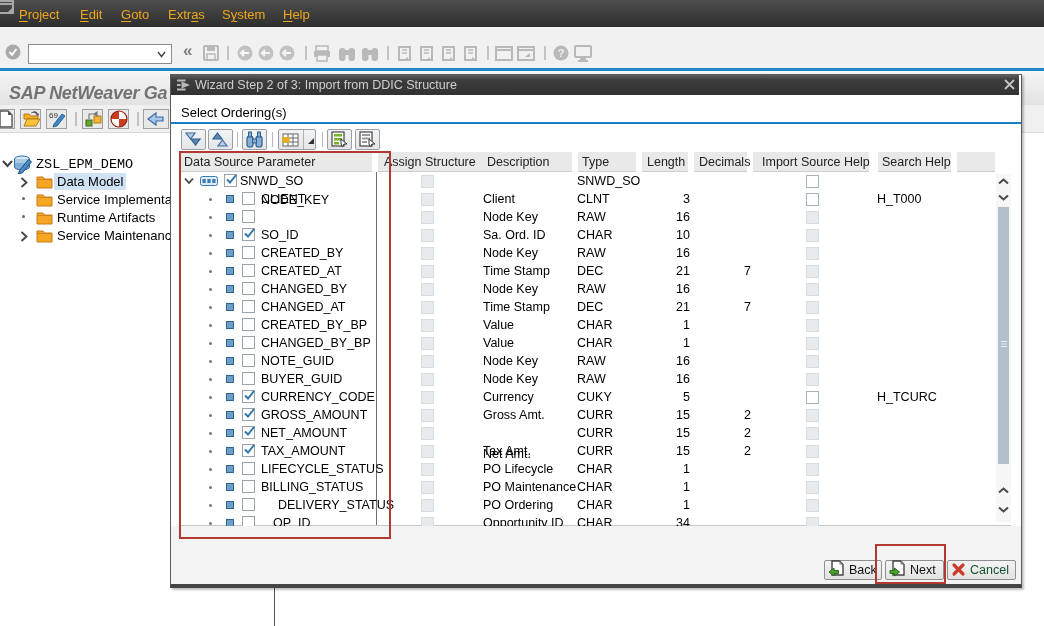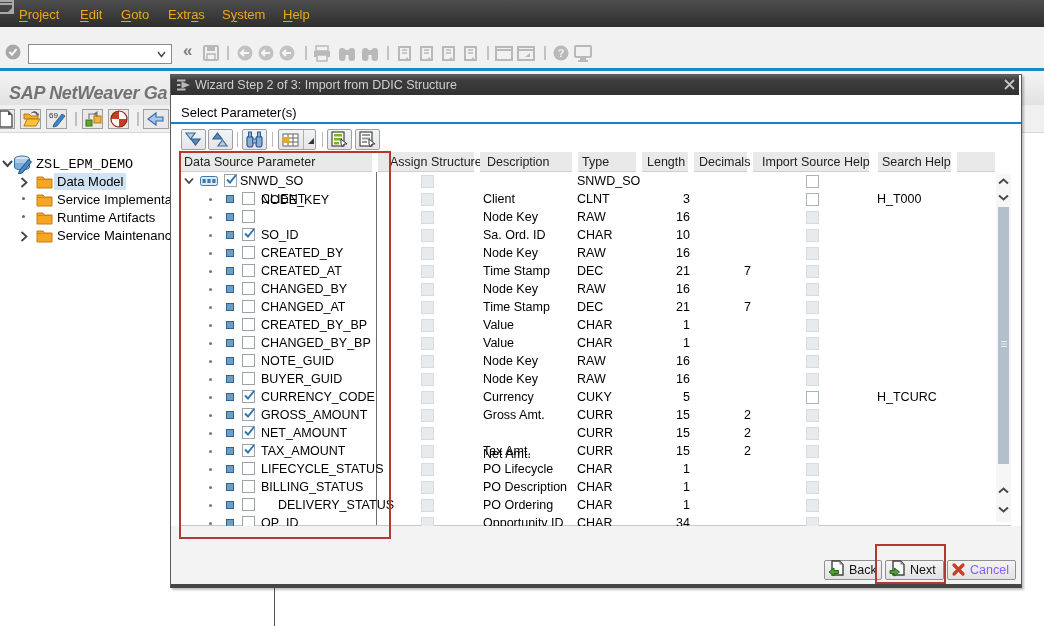--- a/index.html
+++ b/index.html
@@ -199,21 +199,21 @@
 <div class="abs" style="left:170px;top:74px;width:850px;height:509px;background:#fff;border:1px solid #5a5a5a;border-bottom:4px solid #454545;box-sizing:content-box;box-shadow:2px 2px 2px rgba(0,0,0,0.25)"></div>
 <div class="abs" style="left:171px;top:75px;width:848px;height:20px;background:linear-gradient(#5e5e5e,#3d3d3d 25%,#323232)"></div>
 <svg class="abs" style="left:177px;top:78px" width="15" height="14" viewBox="0 0 15 14">
     <path d="M0 2.5 h8.5 M0 11.5 h8.5 M0 7 h3.5" stroke="#b9b9b9" stroke-width="2"></path>
     <path d="M4.5 3.5 L13 7 L4.5 10.5 z" fill="#b9b9b9"></path>
   </svg>
 <span class="abs" style="left:195px;top:78px;font-size:12.5px;;color:#cfcfcf">Wizard Step 2 of 3: Import from DDIC Structure</span>
 <svg class="abs" style="left:1003px;top:78px" width="13" height="13" viewBox="0 0 13 13">
     <path d="M2 2 L11 11 M11 2 L2 11" stroke="#c4c4c4" stroke-width="1.8"></path>
   </svg>
-<span class="abs" style="left:181px;top:105px;font-size:13px;color:#000">Select Parameter(s)</span>
+<span class="abs" style="left:181px;top:105px;font-size:13px;color:#000">Select Ordering(s)</span>
 <div class="abs" style="left:171px;top:122px;width:850px;height:2px;background:#1a80c4"></div>
 <div class="tbtn" style="left:181px;width:25px"></div>
 <div class="tbtn" style="left:208px;width:25px"></div>
 <div class="abs" style="left:237px;top:132px;width:1px;height:15px;background:#b9b9b9"></div>
 <div class="tbtn" style="left:242px;width:25px"></div>
 <div class="abs" style="left:272px;top:132px;width:1px;height:15px;background:#b9b9b9"></div>
 <div class="tbtn" style="left:278px;width:38px"></div>
 <div class="abs" style="left:322px;top:132px;width:1px;height:15px;background:#b9b9b9"></div>
 <div class="tbtn" style="left:327px;width:25px"></div>
 <div class="tbtn" style="left:355px;width:25px"></div>
@@ -247,21 +247,21 @@
     <rect x="3" y="7" width="8" height="2.5" fill="#72b626"></rect>
     <rect x="3" y="11" width="5" height="2.5" fill="#72b626"></rect>
     <path d="M10 8 l6 5 -3 0 -1.5 3 -1.5 -3 z" fill="#fff" stroke="#333" stroke-width="1"></path>
   </svg>
 <svg class="abs" style="left:359px;top:131px" width="18" height="17" viewBox="0 0 18 17">
     <rect x="1" y="1" width="12" height="14" fill="#fff" stroke="#444" stroke-width="1.2"></rect>
     <path d="M3 4 h8 M3 7.5 h8 M3 11 h5" stroke="#999" stroke-width="2"></path>
     <path d="M10 8 l6 5 -3 0 -1.5 3 -1.5 -3 z" fill="#fff" stroke="#333" stroke-width="1"></path>
   </svg>
 <div class="hdrcell" style="left:180px;width:192px;padding-left:4px;box-sizing:border-box">Data Source Parameter</div>
-<div class="hdrcell" style="left:378px;width:96px;padding-left:12px;box-sizing:border-box">Assign Structure</div>
+<div class="hdrcell" style="left:378px;width:116px;padding-left:6px;box-sizing:border-box">Assign Structure</div>
 <div class="hdrcell" style="left:480px;width:92px;padding-left:7px;box-sizing:border-box">Description</div>
 <div class="hdrcell" style="left:578px;width:58px;padding-left:4px;box-sizing:border-box">Type</div>
 <div class="hdrcell" style="left:642px;width:46px;padding-left:5px;box-sizing:border-box">Length</div>
 <div class="hdrcell" style="left:694px;width:53px;padding-left:5px;box-sizing:border-box">Decimals</div>
 <div class="hdrcell" style="left:753px;width:116px;padding-left:9px;box-sizing:border-box">Import Source Help</div>
 <div class="hdrcell" style="left:878px;width:73px;padding-left:4px;box-sizing:border-box">Search Help</div>
 <div class="hdrcell" style="left:957px;width:38px;padding-left:0px;box-sizing:border-box"></div>
 <div class="abs" style="left:376px;top:172px;width:1px;height:353px;background:#6e6e6e"></div>
 <div class="abs" style="left:180px;top:525px;width:831px;height:1px;background:#c9c9c9"></div>
 <svg class="abs" style="left:184px;top:177px" width="10" height="8" viewBox="0 0 10 8">
@@ -445,37 +445,37 @@
 <span class="cbd" style="left:421px;top:463px"></span>
 <span class="celltext" style="left:483px;top:460px">PO Lifecycle</span>
 <span class="celltext" style="left:577px;top:460px">CHAR</span>
 <span class="celltext num" style="left:642px;top:460px;width:48px">1</span>
 <span class="cbd" style="left:806px;top:463px"></span>
 <span class="abs" style="left:209px;top:486px;width:3px;height:3px;border-radius:50%;background:#777"></span>
 <span class="abs" style="left:226px;top:483px;width:6px;height:6px;background:#6d9fc6;border:1px solid #2e6496"></span>
 <span class="cbt" style="left:242px;top:480px"></span>
 <span class="celltext" style="left:261px;top:478px">BILLING_STATUS</span>
 <span class="cbd" style="left:421px;top:481px"></span>
-<span class="celltext" style="left:483px;top:478px">PO Description</span>
+<span class="celltext" style="left:483px;top:478px">PO Maintenance</span>
 <span class="celltext" style="left:577px;top:478px">CHAR</span>
 <span class="celltext num" style="left:642px;top:478px;width:48px">1</span>
 <span class="cbd" style="left:806px;top:481px"></span>
 <span class="abs" style="left:209px;top:504px;width:3px;height:3px;border-radius:50%;background:#777"></span>
 <span class="abs" style="left:226px;top:501px;width:6px;height:6px;background:#6d9fc6;border:1px solid #2e6496"></span>
 <span class="cbt" style="left:242px;top:498px"></span>
 <span class="celltext" style="left:278px;top:496px">DELIVERY_STATUS</span>
 <span class="cbd" style="left:421px;top:499px"></span>
 <span class="celltext" style="left:483px;top:496px">PO Ordering</span>
 <span class="celltext" style="left:577px;top:496px">CHAR</span>
 <span class="celltext num" style="left:642px;top:496px;width:48px">1</span>
 <span class="cbd" style="left:806px;top:499px"></span>
 <span class="abs" style="left:209px;top:522px;width:3px;height:3px;border-radius:50%;background:#777"></span>
 <span class="abs" style="left:226px;top:519px;width:6px;height:6px;background:#6d9fc6;border:1px solid #2e6496"></span>
 <span class="cbt" style="left:242px;top:516px"></span>
-<span class="celltext" style="left:261px;top:514px">OP_ID</span>
+<span class="celltext" style="left:273px;top:514px">OP_ID</span>
 <span class="cbd" style="left:421px;top:517px"></span>
 <span class="celltext" style="left:483px;top:514px">Opportunity ID</span>
 <span class="celltext" style="left:577px;top:514px">CHAR</span>
 <span class="celltext num" style="left:642px;top:514px;width:48px">34</span>
 <span class="cbd" style="left:806px;top:517px"></span>
 <div class="abs" style="left:996px;top:174px;width:15px;height:348px;background:#f6f6f6"></div>
 <svg class="abs" style="left:997px;top:178px" width="13" height="7" viewBox="0 0 13 7">
     <path d="M2 5.5 L6.5 1.5 L11 5.5" stroke="#4a4a4a" stroke-width="2" fill="none"></path>
   </svg>
 <svg class="abs" style="left:997px;top:194px" width="13" height="7" viewBox="0 0 13 7">
@@ -503,14 +503,14 @@
 <svg class="abs" style="left:888px;top:560px" width="19" height="17" viewBox="0 0 19 17">
     <path d="M5 1 h7.5 l3.5 3.5 V15 H5 z" fill="#fff" stroke="#444" stroke-width="1.4"></path>
     <path d="M12.5 1 l3.5 3.5 h-3.5 z" fill="#888"></path>
     <path d="M2 10.5 h4.5 V8 l5 4 -5 4 v-2.5 H2 z" fill="#4ba32e" stroke="#2c661a" stroke-width="1"></path>
   </svg>
 <span class="abs" style="left:910px;top:563px;font-size:12.5px;color:#111">Next</span>
 <div class="fbtn" style="left:947px;width:69px"></div>
 <svg class="abs" style="left:951px;top:562px" width="15" height="15" viewBox="0 0 15 15">
     <path d="M3 3 L12 12 M12 3 L3 12" stroke="#cc3b2a" stroke-width="3.2" stroke-linecap="round"></path>
   </svg>
-<span class="abs" style="left:970px;top:563px;font-size:12.5px;color:#8b5cf6">Cancel</span>
+<span class="abs" style="left:970px;top:563px;font-size:12.5px;color:#14532d">Cancel</span>
 <div class="abs" style="left:179px;top:151px;width:212px;height:388px;border:2px solid #b03a30;box-sizing:border-box"></div>
 <div class="abs" style="left:875px;top:544px;width:71px;height:40px;border:2px solid #b03a30;box-sizing:border-box"></div>
 </body></html>

